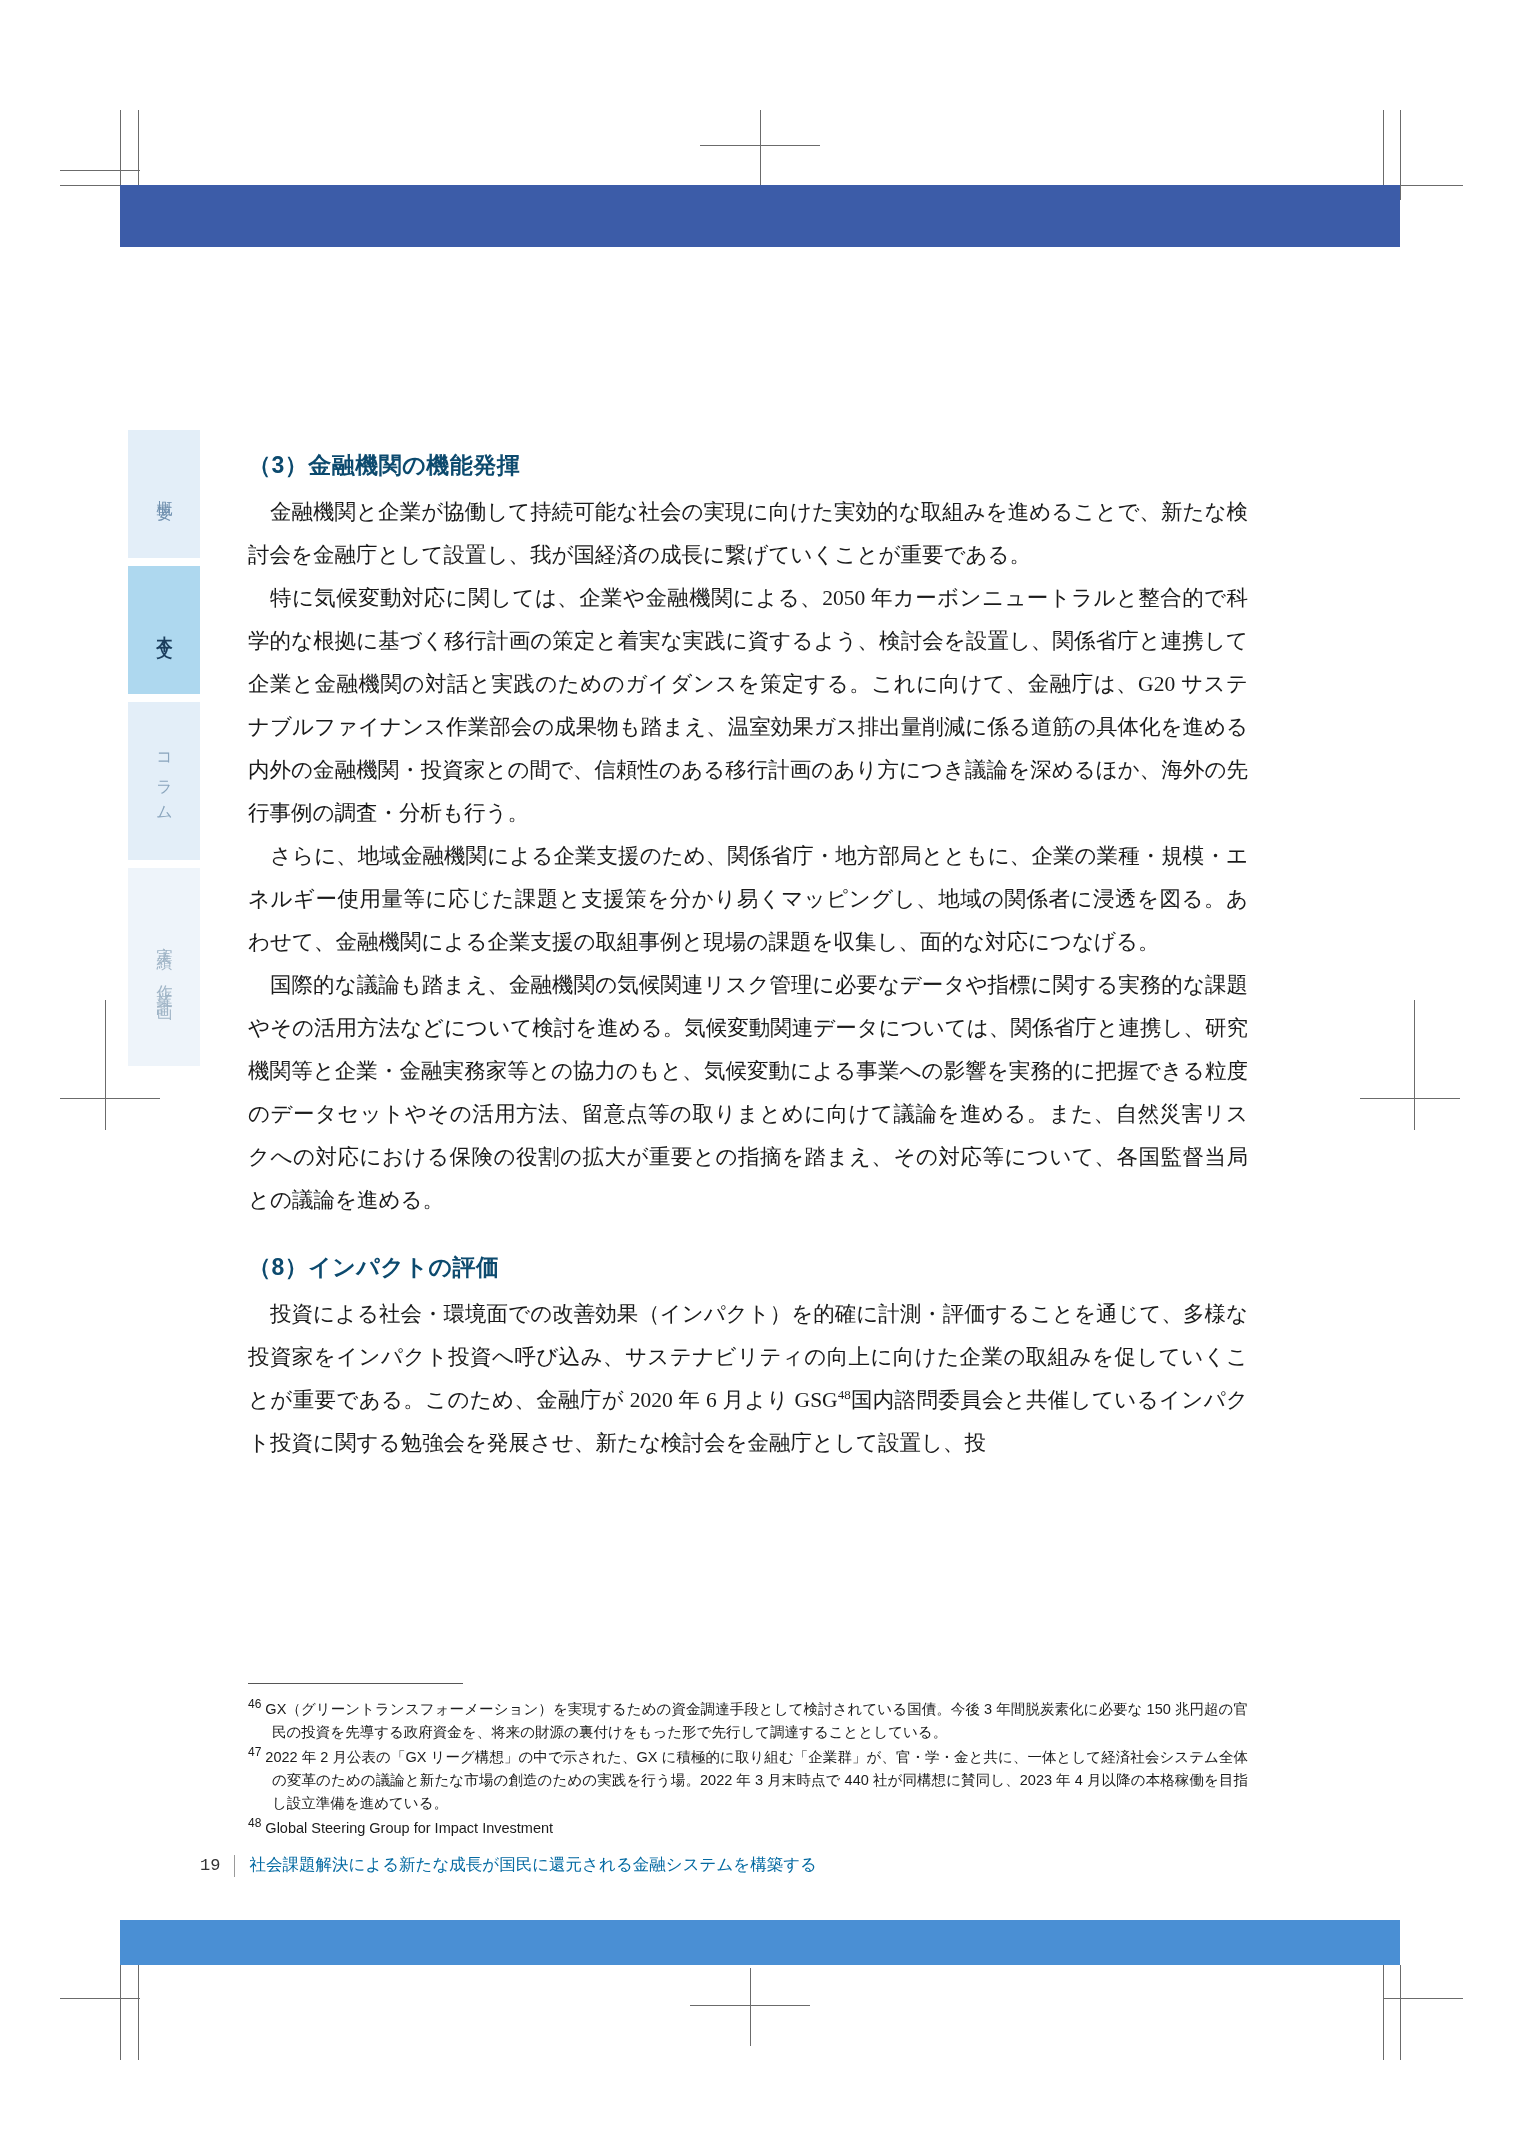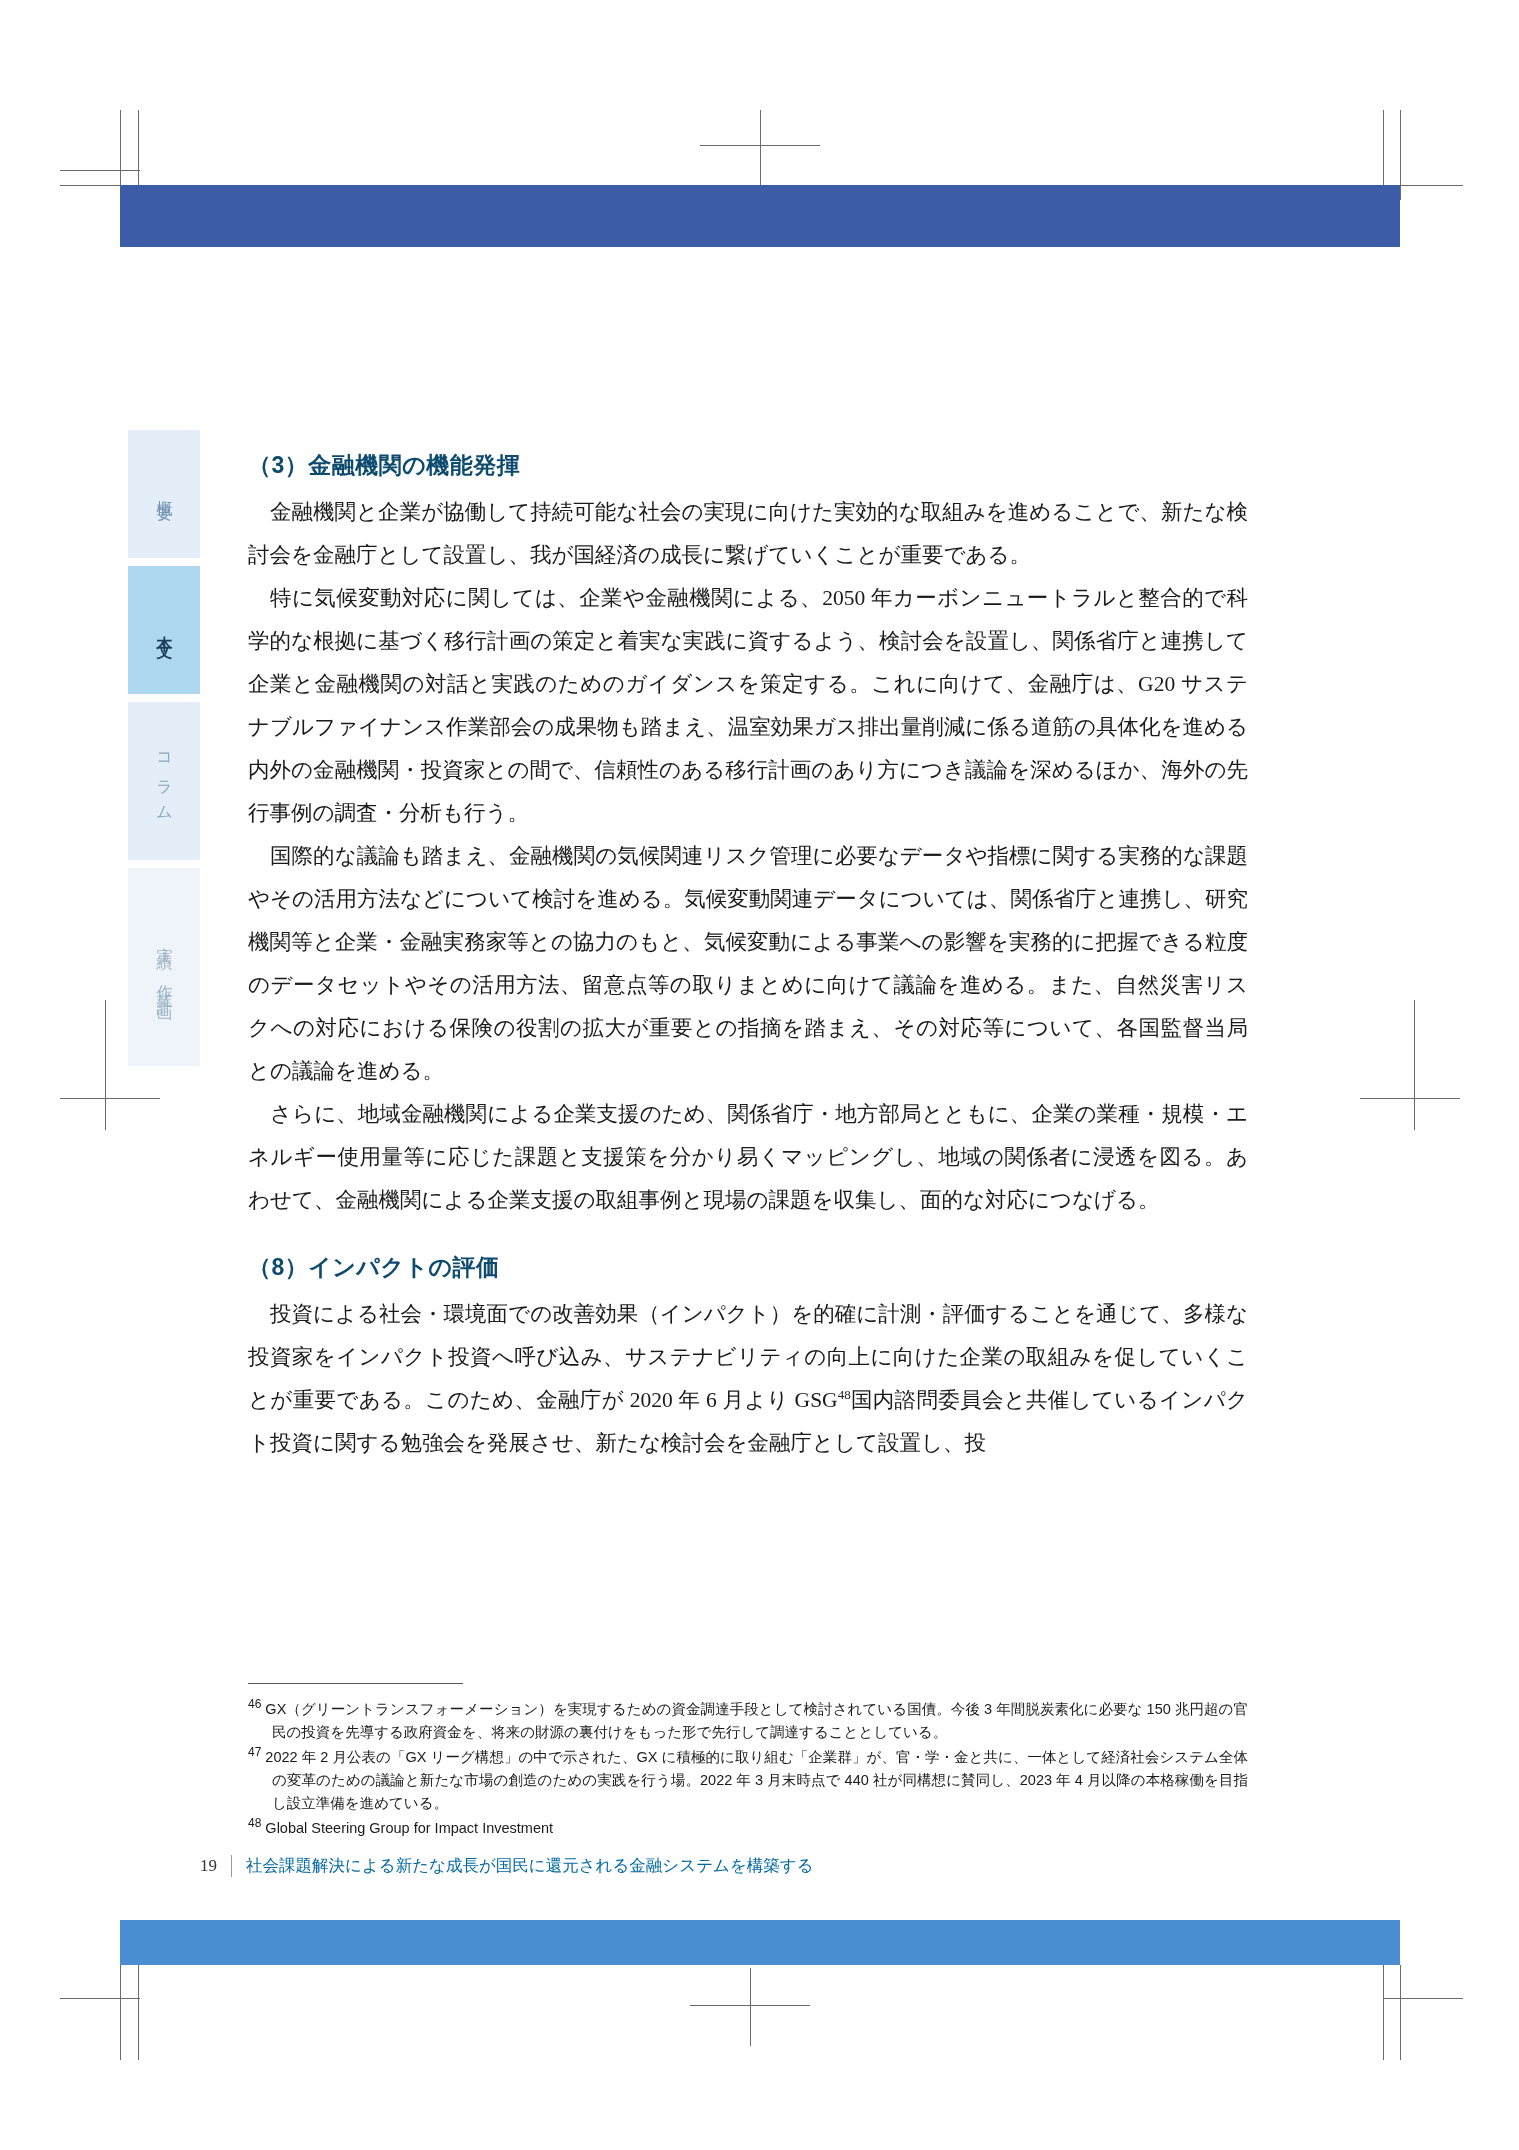--- a/index.html
+++ b/index.html
@@ -131,21 +131,21 @@
     margin-right: 4px;
   }
 
   
   .page-footer {
     position: absolute;
     left: 200px;
     top: 1855px;
     display: flex;
     align-items: flex-end;
-    font-family: Liberation Serif, serif;
+    font-family: Liberation Mono, monospace;
   }
   .page-number {
     font-size: 17px;
     color: #333;
     padding-right: 14px;
     border-right: 1px solid #9a9a9a;
     line-height: 22px;
   }
   .footer-title {
     font-size: 16.5px;
@@ -204,22 +204,22 @@
   </div>
 </div>
 
 <div class="content">
 
 
   <h2 class="section-heading">（3）金融機関の機能発揮</h2>
 
   <p class="body indent">金融機関と企業が協働して持続可能な社会の実現に向けた実効的な取組みを進めることで、新たな検討会を金融庁として設置し、我が国経済の成長に繋げていくことが重要である。</p>
   <p class="body indent">特に気候変動対応に関しては、企業や金融機関による、2050 年カーボンニュートラルと整合的で科学的な根拠に基づく移行計画の策定と着実な実践に資するよう、検討会を設置し、関係省庁と連携して企業と金融機関の対話と実践のためのガイダンスを策定する。これに向けて、金融庁は、G20 サステナブルファイナンス作業部会の成果物も踏まえ、温室効果ガス排出量削減に係る道筋の具体化を進める内外の金融機関・投資家との間で、信頼性のある移行計画のあり方につき議論を深めるほか、海外の先行事例の調査・分析も行う。</p>
+  <p class="body indent">さらに、地域金融機関による企業支援のため、関係省庁・地方部局とともに、企業の業種・規模・エネルギー使用量等に応じた課題と支援策を分かり易くマッピングし、地域の関係者に浸透を図る。あわせて、金融機関による企業支援の取組事例と現場の課題を収集し、面的な対応につなげる。</p>
   <p class="body indent">国際的な議論も踏まえ、金融機関の気候関連リスク管理に必要なデータや指標に関する実務的な課題やその活用方法などについて検討を進める。気候変動関連データについては、関係省庁と連携し、研究機関等と企業・金融実務家等との協力のもと、気候変動による事業への影響を実務的に把握できる粒度のデータセットやその活用方法、留意点等の取りまとめに向けて議論を進める。また、自然災害リスクへの対応における保険の役割の拡大が重要との指摘を踏まえ、その対応等について、各国監督当局との議論を進める。</p>
-  <p class="body indent">さらに、地域金融機関による企業支援のため、関係省庁・地方部局とともに、企業の業種・規模・エネルギー使用量等に応じた課題と支援策を分かり易くマッピングし、地域の関係者に浸透を図る。あわせて、金融機関による企業支援の取組事例と現場の課題を収集し、面的な対応につなげる。</p>
 
   <h2 class="section-heading">（8）インパクトの評価</h2>
 
   <p class="body indent">投資による社会・環境面での改善効果（インパクト）を的確に計測・評価することを通じて、多様な投資家をインパクト投資へ呼び込み、サステナビリティの向上に向けた企業の取組みを促していくことが重要である。このため、金融庁が 2020 年 6 月より GSG<sup>48</sup>国内諮問委員会と共催しているインパクト投資に関する勉強会を発展させ、新たな検討会を金融庁として設置し、投</p>
 </div>
 
 <div class="footnote-rule"></div>
 <div class="footnotes">
   <div class="footnote">
     <span class="fn-num">46</span><span>GX（グリーントランスフォーメーション）を実現するための資金調達手段として検討されている国債。今後 3 年間脱炭素化に必要な 150 兆円超の官民の投資を先導する政府資金を、将来の財源の裏付けをもった形で先行して調達することとしている。</span>

